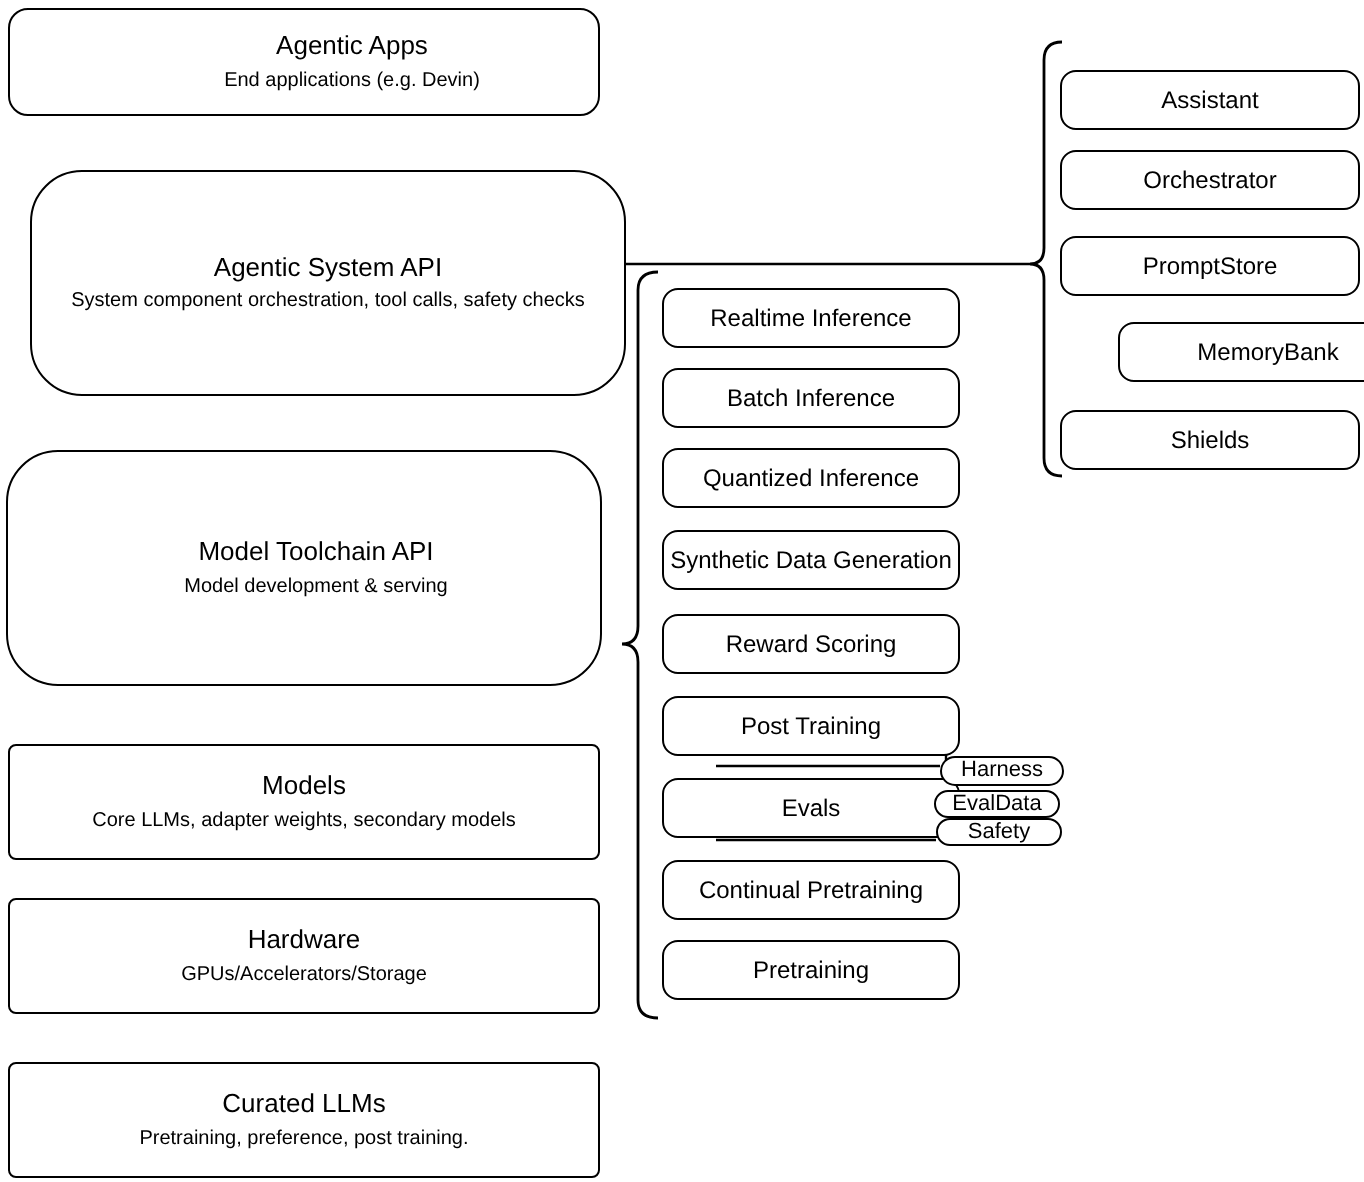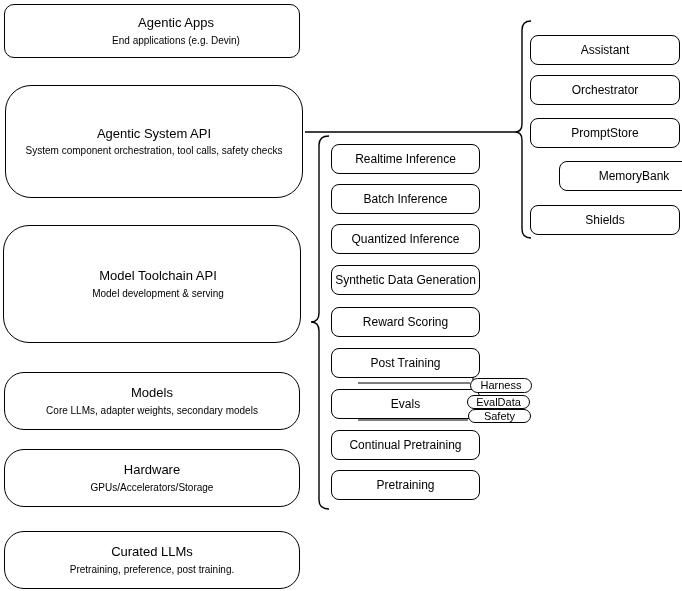--- a/index.html
+++ b/index.html
@@ -9,21 +9,21 @@
     overflow:hidden;
   }
   .node{
     position:absolute;box-sizing:border-box;background:#fff;
     border:1.3px solid #000;display:flex;flex-direction:column;
     align-items:center;justify-content:center;text-align:center;
   }
   .big .title{font-size:13px;line-height:1.25;}
   .big .subtitle{font-size:10px;line-height:1.3;margin-top:2px;}
   .r10{border-radius:10px;}
-  .r12{border-radius:20px;}
+  .r12{border-radius:4px;}
   .r26{border-radius:26px;}
   .small{
     border-radius:8px;font-size:12px;line-height:1;
     justify-content:center;
   }
   .mid{left:331px;width:149px;height:30px;}
   .right-col{left:530px;width:150px;height:30px;}
   .pill{
     position:absolute;box-sizing:border-box;background:#fff;
     border:1.2px solid #000;border-radius:8px;font-size:11px;
@@ -44,21 +44,21 @@
     <path d="M358 383 H470" stroke="#000" stroke-width="1.2"></path>
     <path d="M473 368 V382" stroke="#000" stroke-width="1.2"></path>
     <path d="M358 420 H468" stroke="#000" stroke-width="1.2"></path>
   </svg>
 
   <div class="node big r10" style="left:4px;top:4px;width:296px;height:54px;padding-left:48px;">
     <div class="title">Agentic Apps</div>
     <div class="subtitle">End applications (e.g. Devin)</div>
   </div>
 
-  <div class="node big r26" style="left:5px;top:85px;width:298px;height:113px;">
+  <div class="node big r26" style="left:15px;top:85px;width:298px;height:113px;">
     <div class="title">Agentic System API</div>
     <div class="subtitle">System component orchestration, tool calls, safety checks</div>
   </div>
 
   <div class="node big r26" style="left:3px;top:225px;width:298px;height:118px;padding-left:12px;">
     <div class="title">Model Toolchain API</div>
     <div class="subtitle">Model development &amp; serving</div>
   </div>
 
   <div class="node big r12" style="left:4px;top:372px;width:296px;height:58px;">

